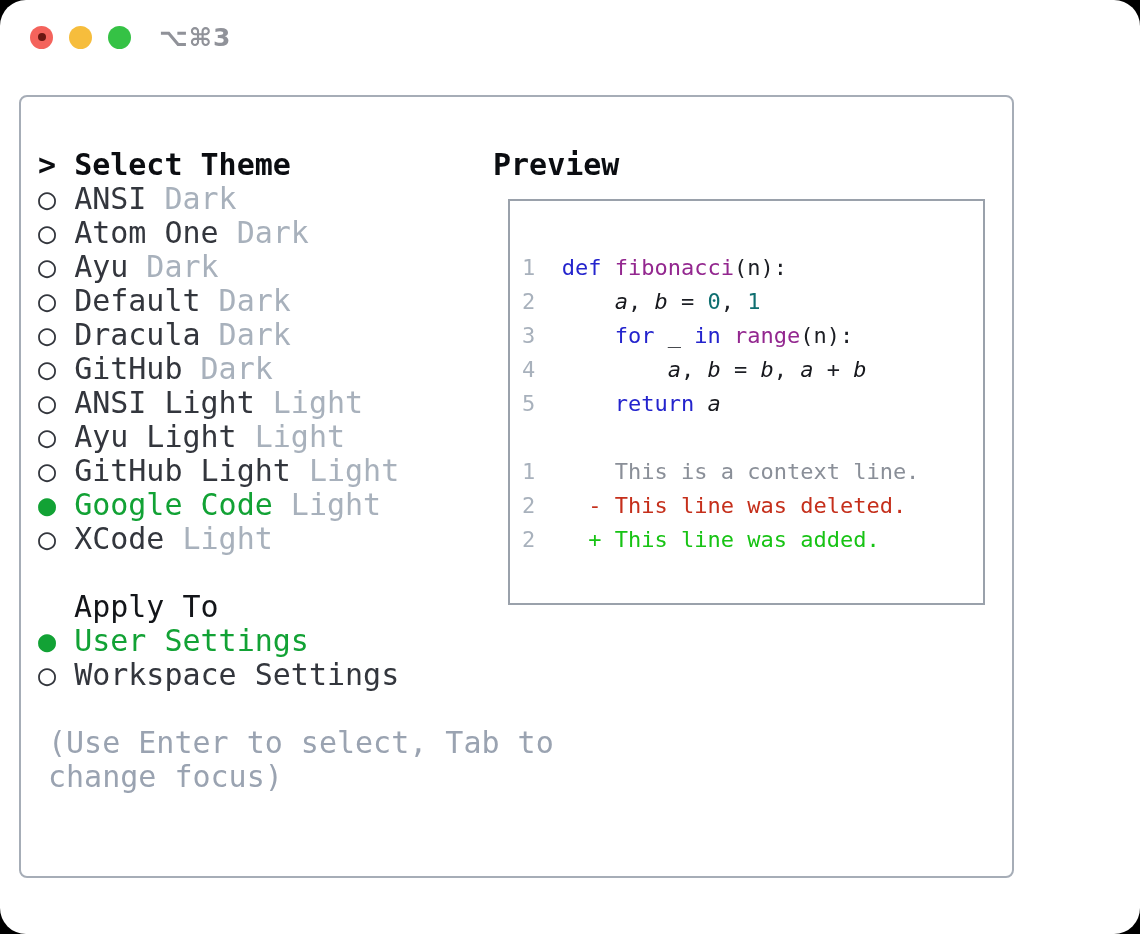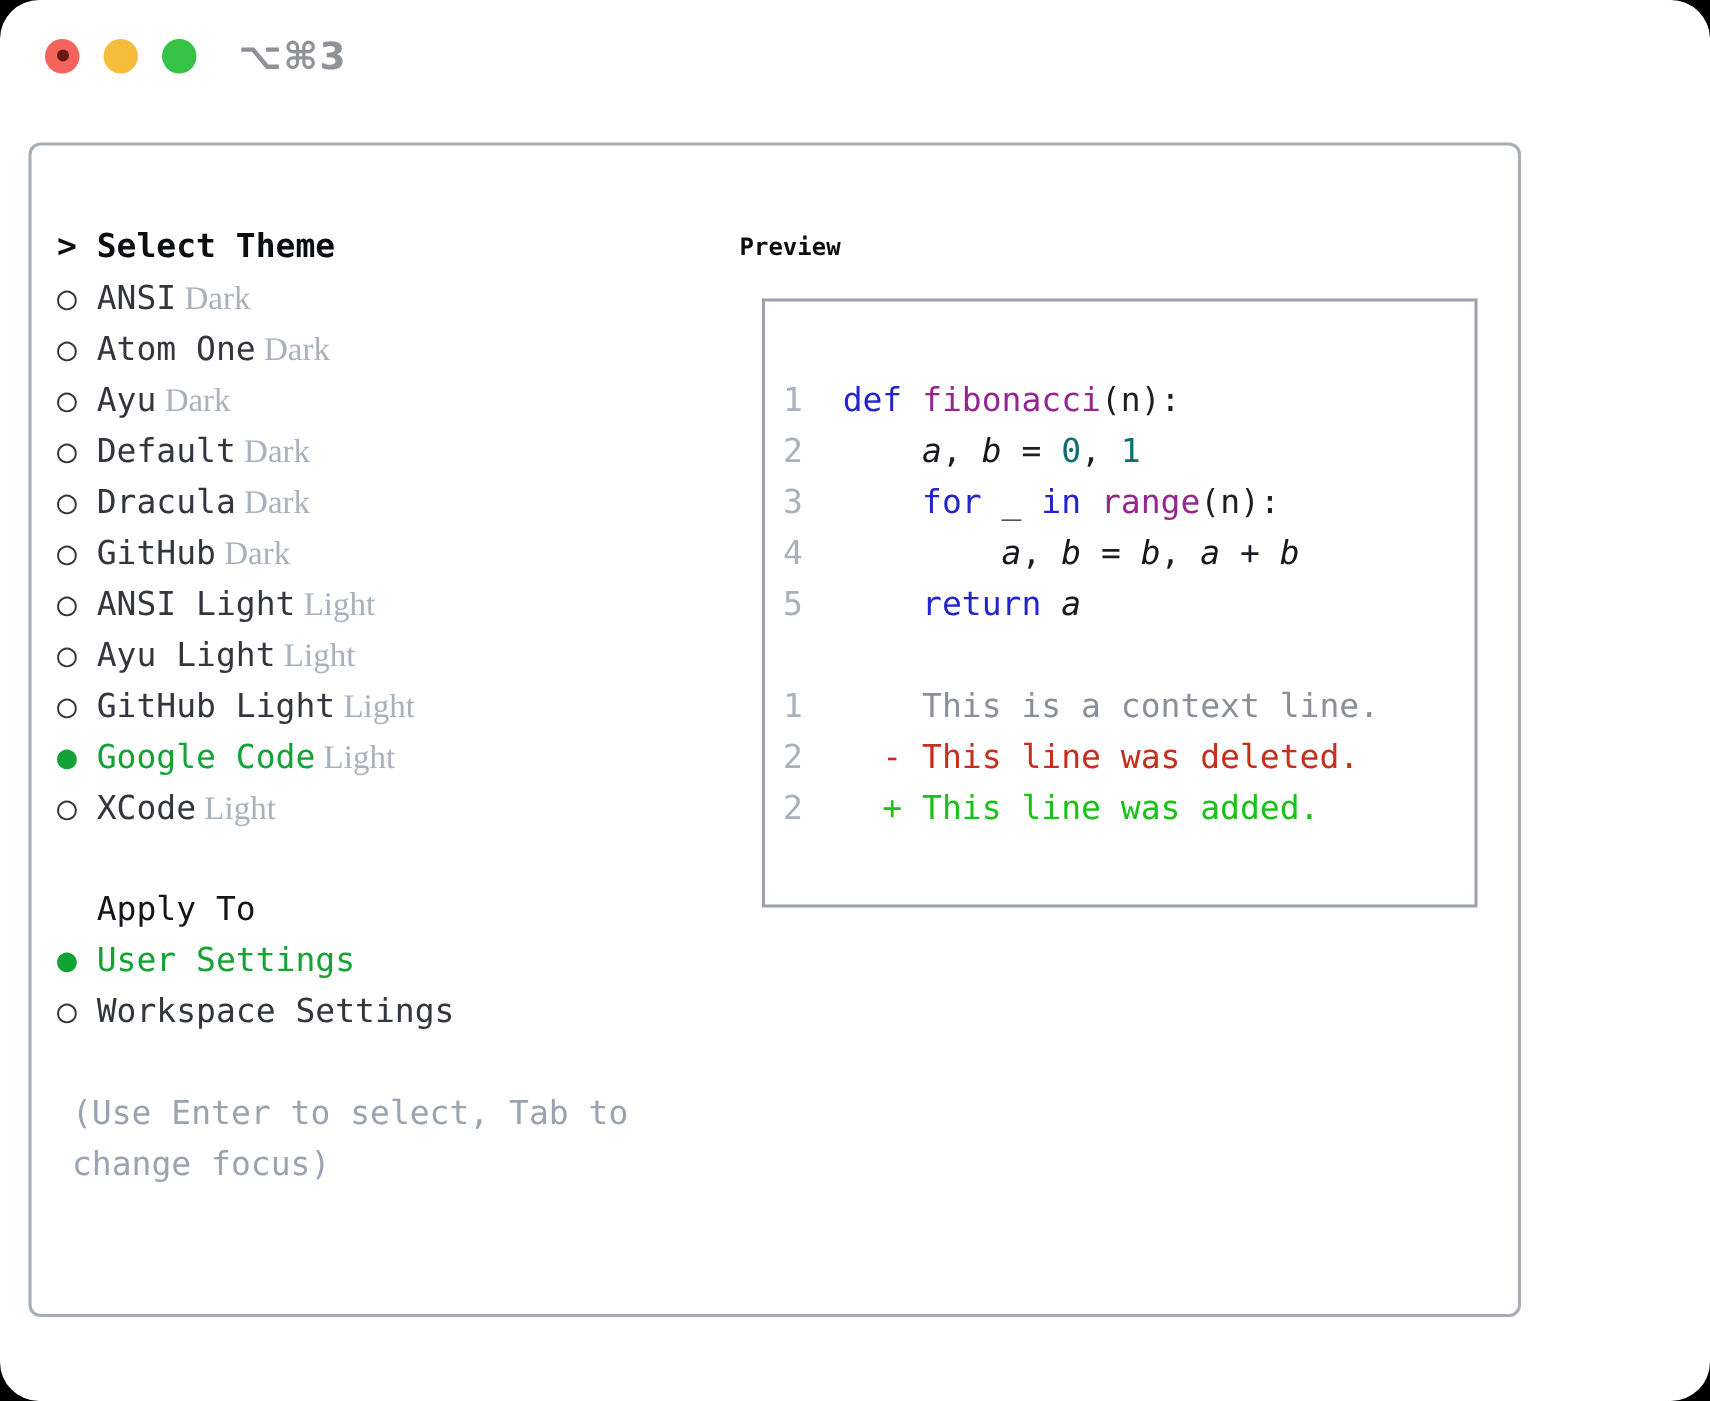--- a/index.html
+++ b/index.html
@@ -30,34 +30,34 @@
   .traffic.red{background:var(--traffic-red);}
   .traffic.red::after{content:"";position:absolute;left:50%;top:50%;width:8px;height:8px;margin:-4px 0 0 -4px;border-radius:50%;background:#6b1712;}
   .traffic.yellow{background:var(--traffic-yellow);}
   .traffic.green{background:var(--traffic-green);}
   .shortcut{margin-left:12px;font-family:"DejaVu Sans","Liberation Sans",sans-serif;font-weight:bold;font-size:25px;color:#909299;letter-spacing:1px;}
 
   
   .panel{position:absolute;left:19px;top:95px;width:995px;height:783px;border:2px solid var(--panel-border);border-radius:8px;background:#fff;}
 
   
-  .left-col{position:absolute;left:17px;top:51px;font-size:22px;line-height:34px;}
+  .left-col{position:absolute;left:17px;top:51px;font-size:30px;line-height:34px;}
   .row{white-space:pre;height:34px;color:var(--text-dark);}
   .row .marker{color:var(--text-dark);}
-  .row .suffix{color:var(--muted-gray);font-family:Liberation Serif, serif;}
+  .row .suffix{color:var(--muted-gray);}
   .row.sel .marker,.row.sel .name{color:var(--accent-green);}
   .row.hdr{font-weight:bold;color:var(--text-black);}
   .row.hdr .marker{font-weight:bold;color:var(--text-black);}
   .gap{height:34px;}
   .indent{padding-left:2ch;}
   .apply-hdr{white-space:pre;height:34px;color:#131519;}
   .hint{white-space:pre;height:34px;color:var(--hint-gray);margin-left:10px;}
 
   
-  .preview-label{position:absolute;left:472px;top:51px;height:34px;line-height:34px;font-size:16px;font-weight:bold;color:var(--text-black);white-space:pre;}
+  .preview-label{position:absolute;left:472px;top:51px;height:34px;line-height:34px;font-size:30px;font-weight:bold;color:var(--text-black);white-space:pre;}
   .preview-box{position:absolute;left:487px;top:102px;width:477px;height:406px;border:2px solid #9aa1ab;background:#fff;padding:16px 0 0 12px;overflow:hidden;}
   .pline{white-space:pre;height:34px;line-height:34px;font-size:22px;color:#1c1e24;}
   .lnum{color:var(--muted-gray);}
   .kw{color:var(--keyword-blue);}
   .fn{color:var(--function-purple);}
   .num{color:var(--number-teal);}
   .id{font-style:italic;color:#17181d;}
   .ctx{color:var(--context-gray);}
   .del{color:var(--deleted-red);}
   .add{color:var(--added-green);}

